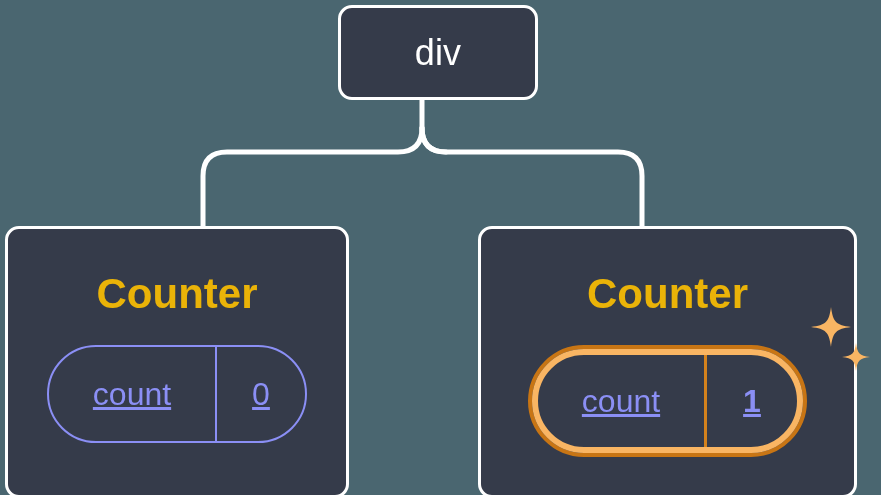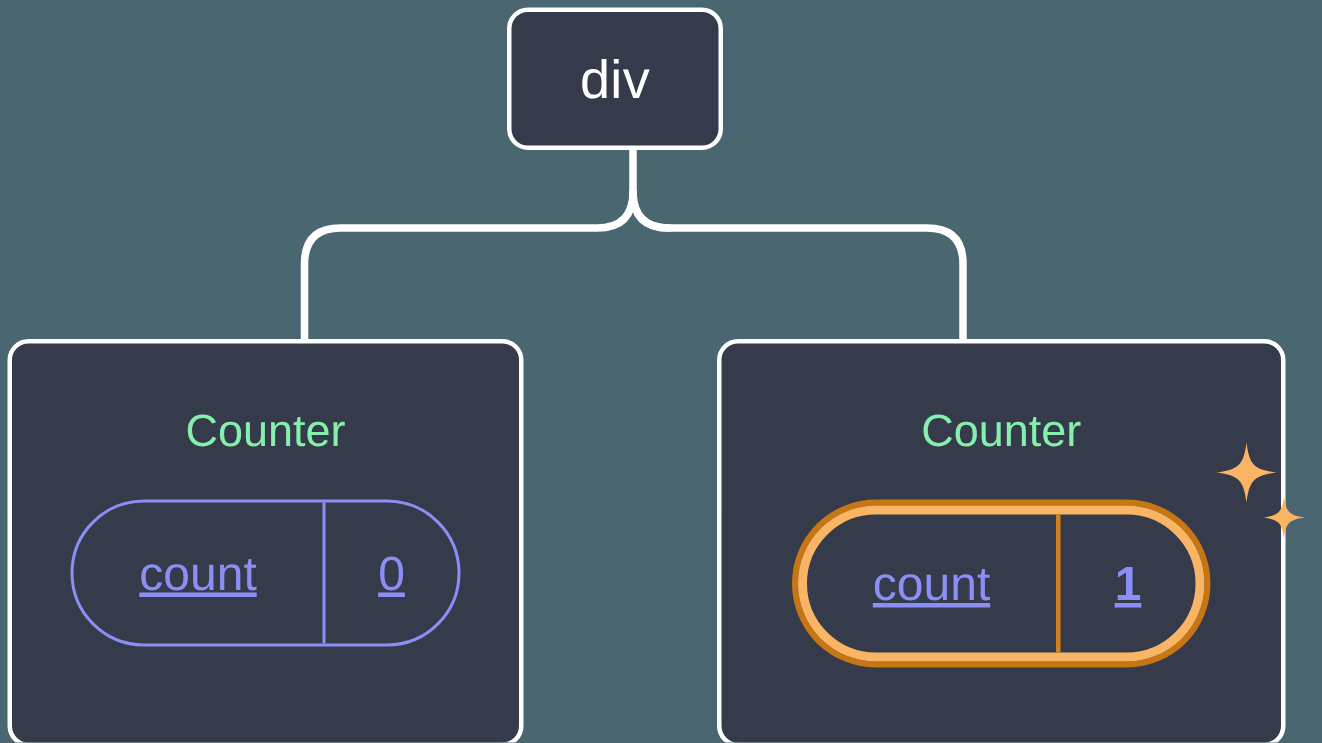--- a/index.html
+++ b/index.html
@@ -33,43 +33,43 @@
     border: 3px solid #ffffff;
     border-radius: 14px;
     box-sizing: border-box;
     display: flex;
     flex-direction: column;
     align-items: center;
   }
   .node-root {
     left: 338px;
     top: 5px;
-    width: 144px;
+    width: 200px;
     height: 95px;
     justify-content: center;
   }
   .root-label {
     color: #ffffff;
     font-size: 36px;
     font-weight: 400;
     letter-spacing: 0.2px;
     line-height: 1;
   }
   .node-child {
     top: 226px;
     height: 272px;
     padding-top: 44px;
   }
   .node-left  { left: 5px;   width: 344px; }
   .node-right { left: 478px; width: 379px; }
 
   .child-title {
-    color: #86efac;
-    font-size: 30px;
-    font-weight: 400;
+    color: #eab308;
+    font-size: 42px;
+    font-weight: 700;
     line-height: 1;
     margin-bottom: 30px;
   }
 
   
   .pill-wrap {
     position: relative;
     display: flex;
     align-items: center;
   }

